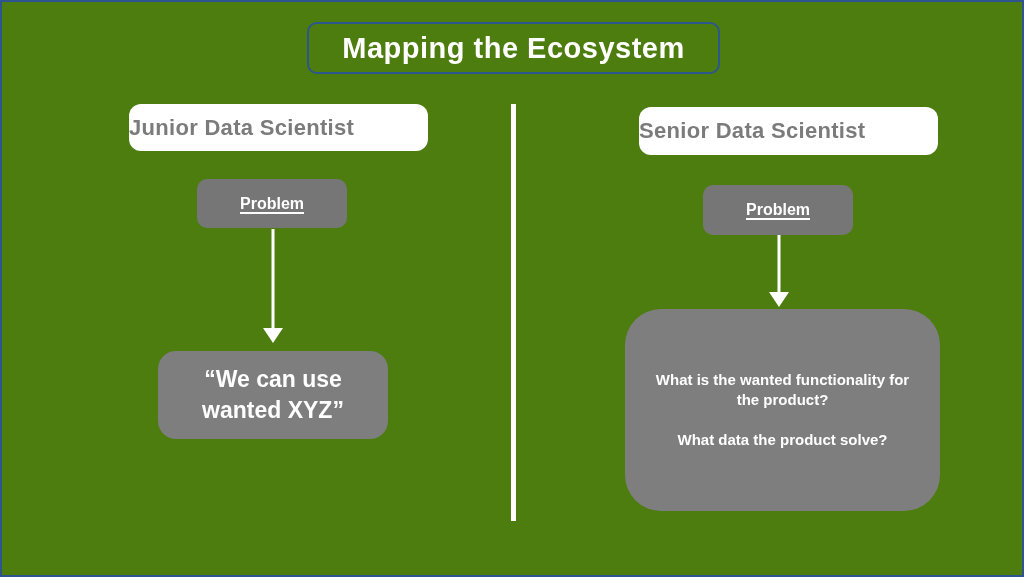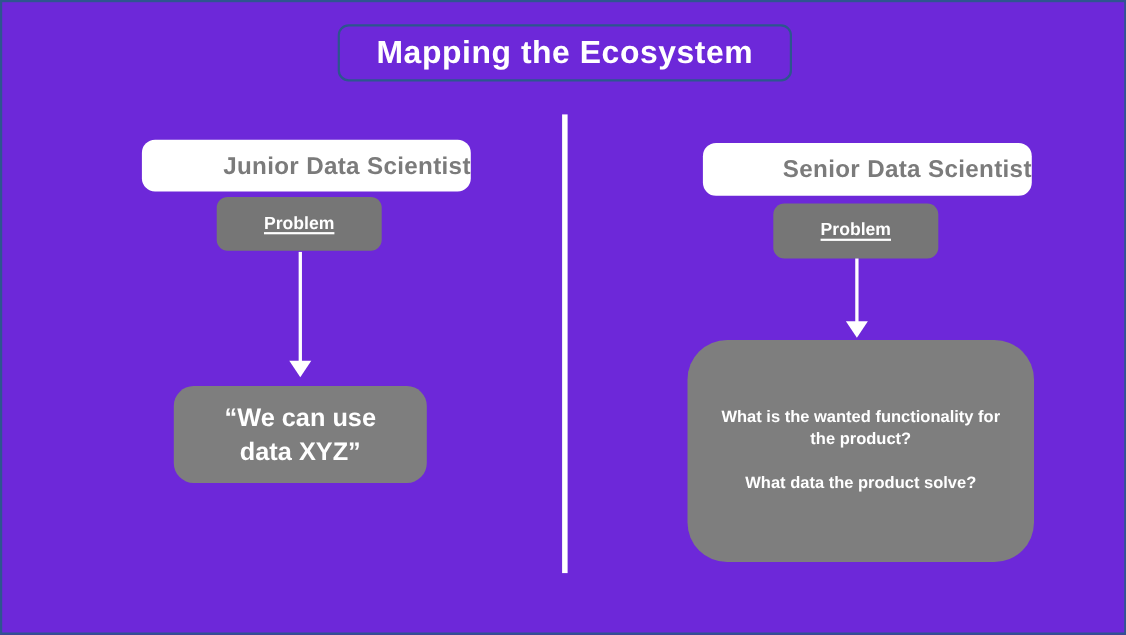--- a/index.html
+++ b/index.html
@@ -3,21 +3,21 @@
 <meta charset="utf-8">
 <style>
   * { margin: 0; padding: 0; box-sizing: border-box; }
   html, body { width: 1024px; height: 577px; background: #2a4258; }
   body { font-family: "Liberation Sans", "DejaVu Sans", sans-serif; }
 
   .stage {
     position: relative;
     width: 1024px;
     height: 577px;
-    background: #6d28d9;
+    background: #4d7c0f;
     border: 2px solid #2e5590;
     overflow: hidden;
     text-decoration: underline;
   }
 
   
   .title-box {
     position: absolute;
     left: 305px; top: 20px;
     width: 413px; height: 52px;
@@ -31,21 +31,21 @@
     font-weight: 700;
     letter-spacing: 0.5px;
     white-space: nowrap;
   }
 
   
   .role-box {
     position: absolute;
     background: #ffffff;
     border-radius: 12px;
-    display: flex; align-items: center; justify-content: flex-end; margin-top: 23px;
+    display: flex; align-items: center; justify-content: flex-start;
   }
   .role-box.junior { left: 127px; top: 102px; width: 299px; height: 47px; }
   .role-box.senior { left: 637px; top: 105px; width: 299px; height: 48px; }
   .role-box .role-text {
     color: #7b7b7b;
     font-size: 22px;
     font-weight: 700;
     letter-spacing: 0.3px;
     white-space: nowrap;
   }
@@ -159,21 +159,21 @@
     <span class="problem-text">Problem</span>
   </div>
 
   <div class="arrow arrow-left">
     <div class="shaft"></div>
     <div class="head"></div>
   </div>
 
   <div class="quote-box">
     <span class="quote-line">“We can use</span>
-    <span class="quote-line">data XYZ”</span>
+    <span class="quote-line">wanted XYZ”</span>
   </div>
 
   <div class="divider"></div>
 
   <div class="role-box senior">
     <span class="role-text">Senior Data Scientist</span>
   </div>
 
   <div class="problem-box right">
     <span class="problem-text">Problem</span>

